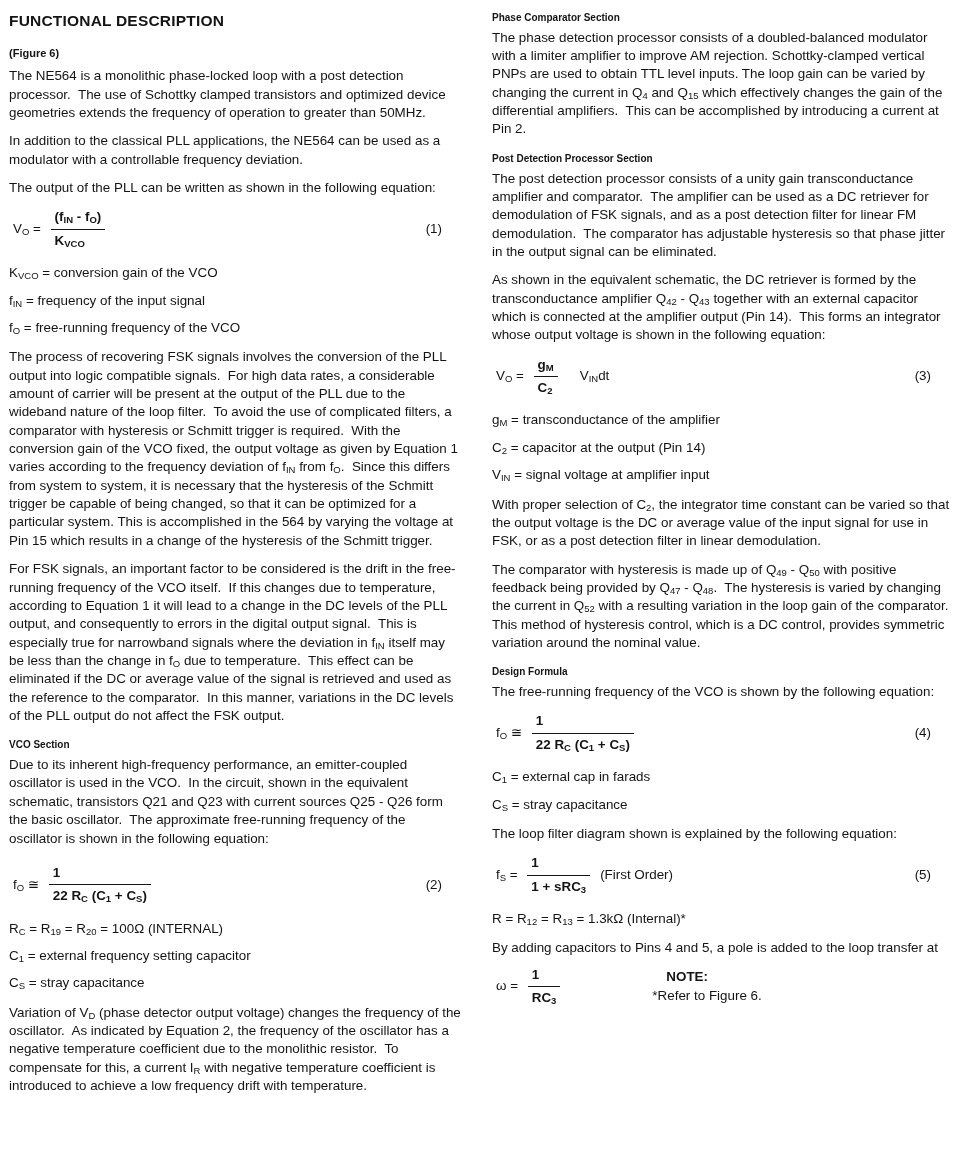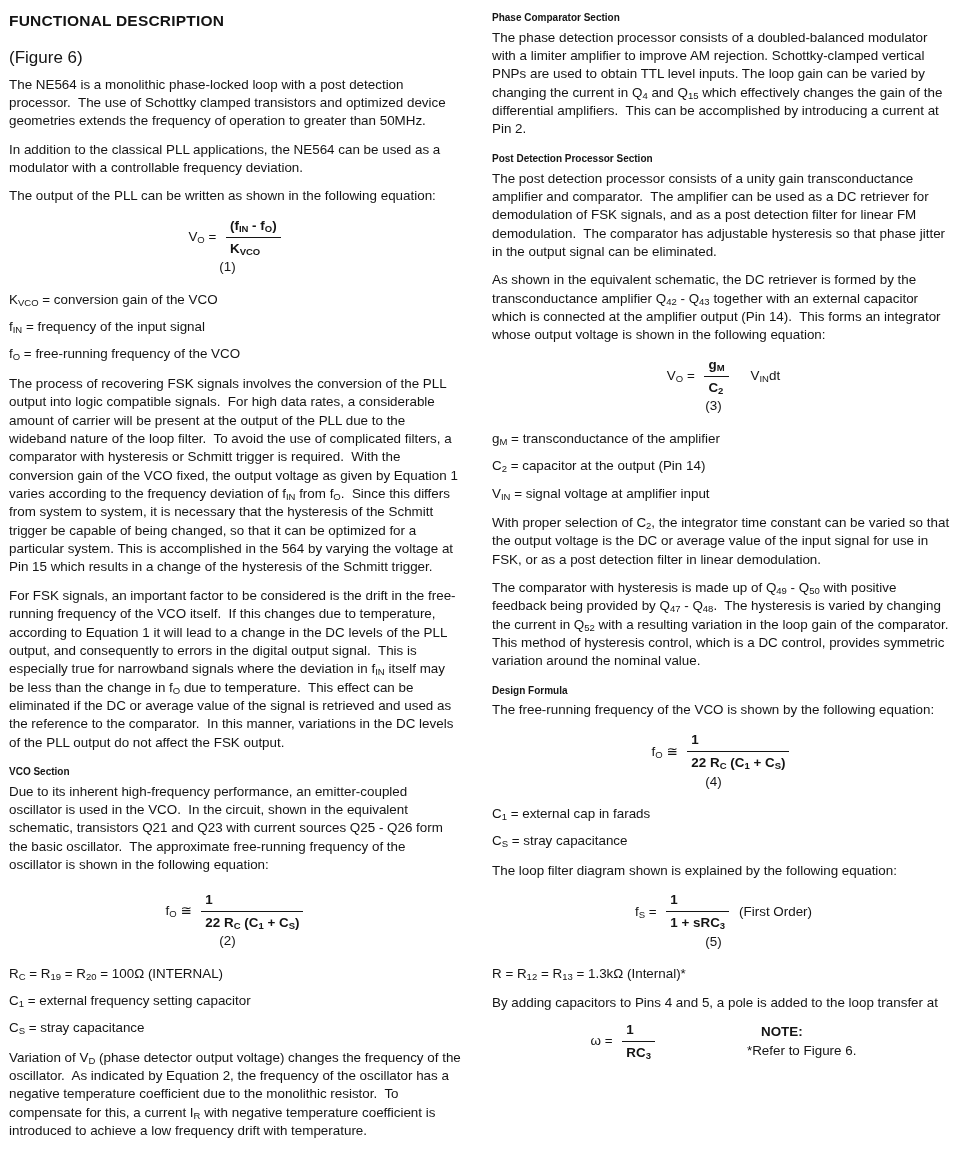--- a/index.html
+++ b/index.html
@@ -8,31 +8,31 @@
     font-family:"Liberation Sans","DejaVu Sans",sans-serif;
     color:#141414;
     font-size:13.4px;
     line-height:1.37;
   }
   .page { display:flex; gap:30px; padding:10px 6px 0 9px; }
   .col-left  { flex:0 0 453px; width:453px; }
   .col-right { flex:0 0 459px; width:459px; }
 
   .h1 { font-size:15.5px; font-weight:bold; letter-spacing:0.2px; margin:0 0 15px 0; }
-  .h2 { font-size:17px;  font-weight:normal; margin:0 0 6px 0; }
+  .h2 { font-size:11px;  font-weight:bold; margin:0 0 6px 0; }
   .sect { font-size:10px; font-weight:bold; margin:13px 0 4px 0; }
   .sect.first { margin-top:1px; }
 
   .para { margin:0 0 10px 0; white-space:pre-wrap; }
   .def  { margin:0 0 9px 0;  white-space:pre-wrap; }
   .defs { margin:3px 0 11px 0; }
 
   sub { font-size:9.5px; line-height:0; vertical-align:-2px; }
 
-  .equation { display:flex; align-items:center; margin:11px 0 14px 0; padding-left:4px;flex-direction:column; }
+  .equation { display:flex; align-items:center; margin:11px 0 14px 0; padding-left:4px; }
   .eq-left  { display:flex; align-items:center; flex:1 1 auto; }
   .eq-lhs   { white-space:pre; }
   .frac { display:inline-block; margin:0 6px;font-weight:bold; }
   .frac .num { display:block; padding:0 4px 2px; border-bottom:1.2px solid #141414; }
   .frac .den { display:block; padding:2px 4px 0; }
   .eq-rhs { white-space:pre; }
   .eq-rhs.gap   { margin-left:16px; }
   .eq-rhs.tight { margin-left:4px; }
   .eq-num { flex:0 0 auto; padding-right:20px; }
 

